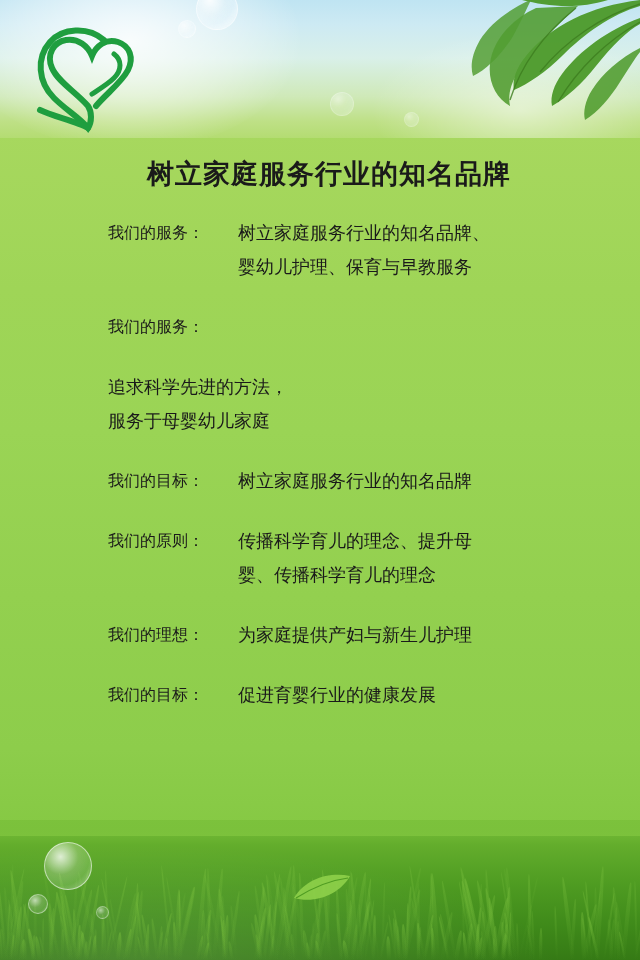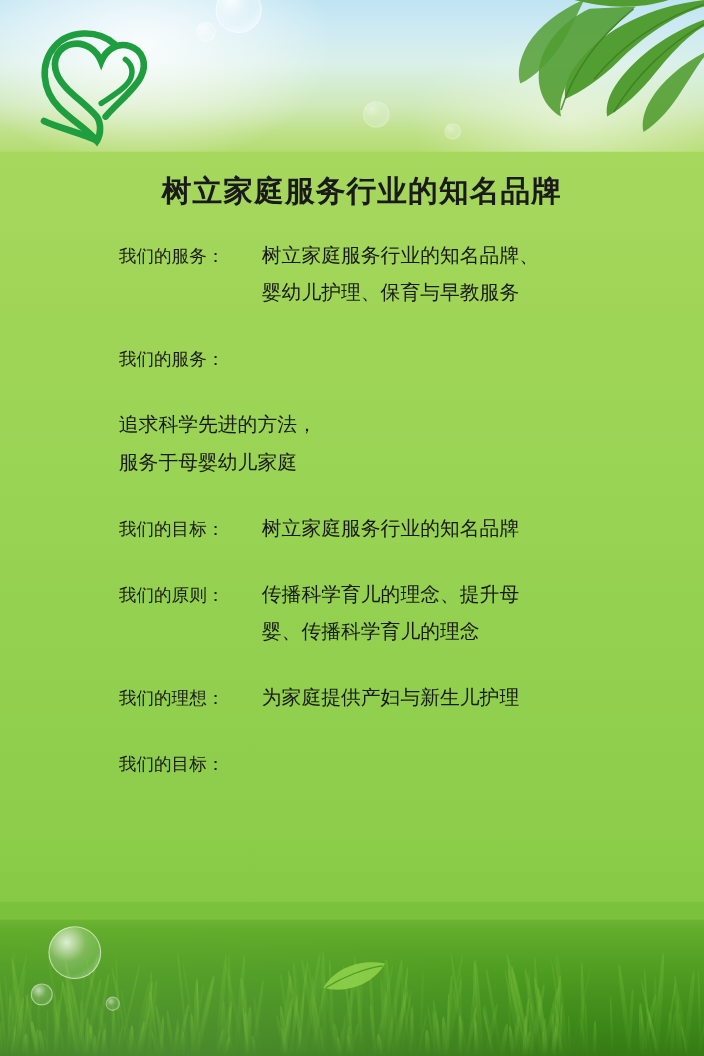--- a/index.html
+++ b/index.html
@@ -256,20 +256,23 @@
           </div>
         </div>
         <div class="row">
           <div class="row-label">我们的理想：</div>
           <div class="row-value">
             <span class="line">为家庭提供产妇与新生儿护理</span>
           </div>
         </div>
         <div class="row">
           <div class="row-label">我们的目标：</div>
+          <div class="row-value">
+            <span class="line">促进育婴行业的健康发展</span>
+          </div>
         </div>
       </div>
   </div>
 
   <div class="grass">
     <div class="grass-top-fade"></div>
     <div id="blades">
         <div class="blade" style="left: 360.027px; height: 56.2524px; width: 2.28869px; opacity: 0.4; transform: rotate(-1.47654deg);"></div>
         <div class="blade" style="left: 50.4342px; height: 57.4979px; width: 4.19718px; opacity: 0.6; transform: rotate(-2.31858deg);"></div>
         <div class="blade" style="left: 501.565px; height: 40.1863px; width: 3.6436px; opacity: 0.3; transform: rotate(-0.0376714deg);"></div>

